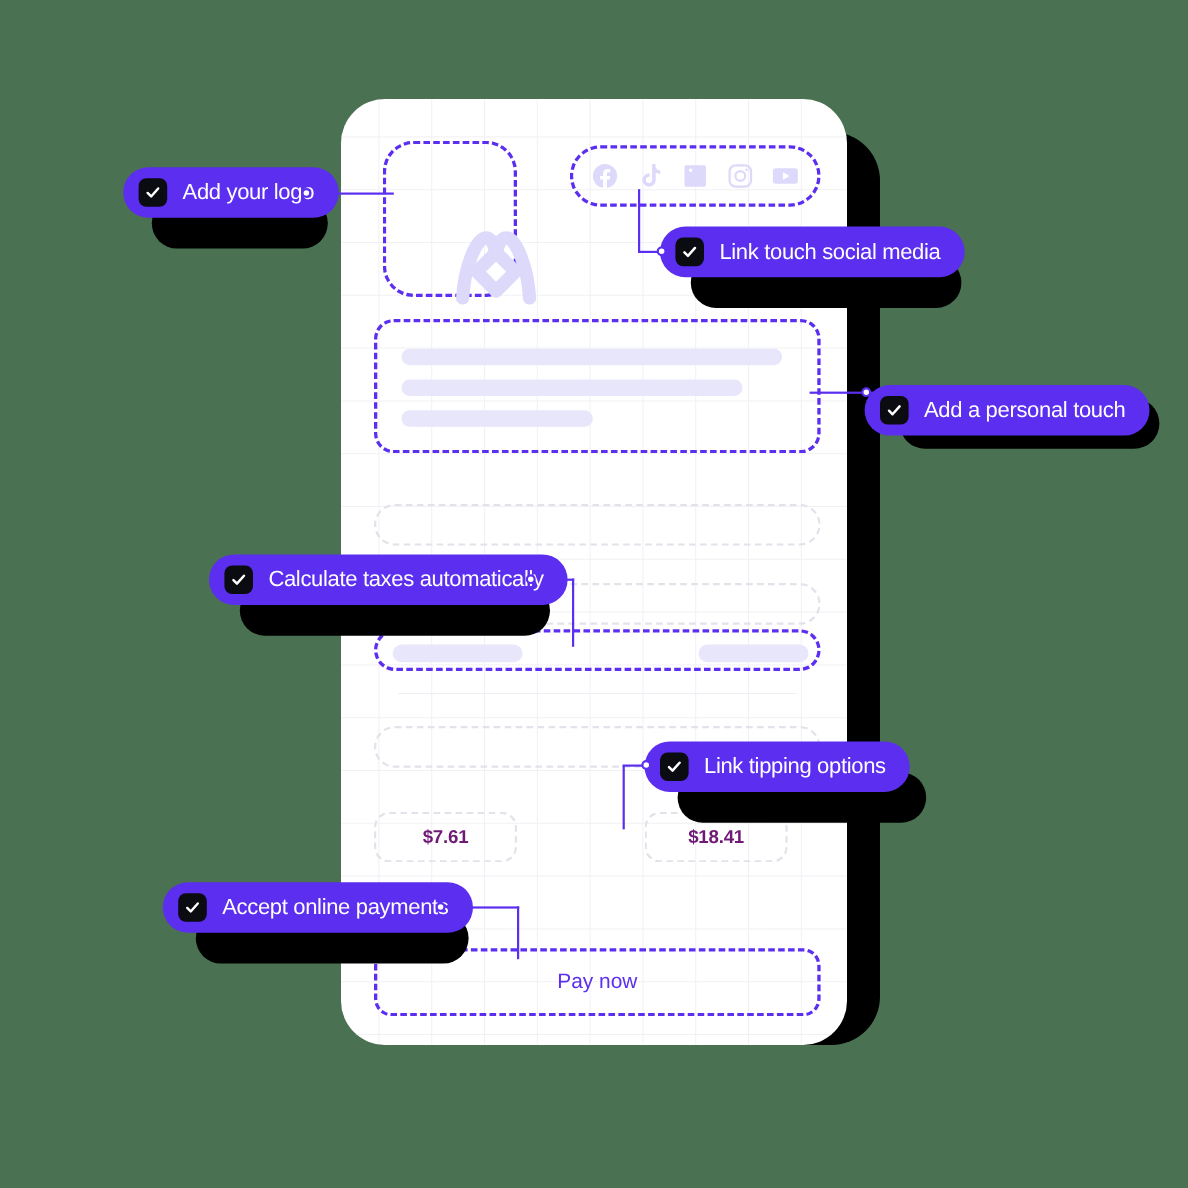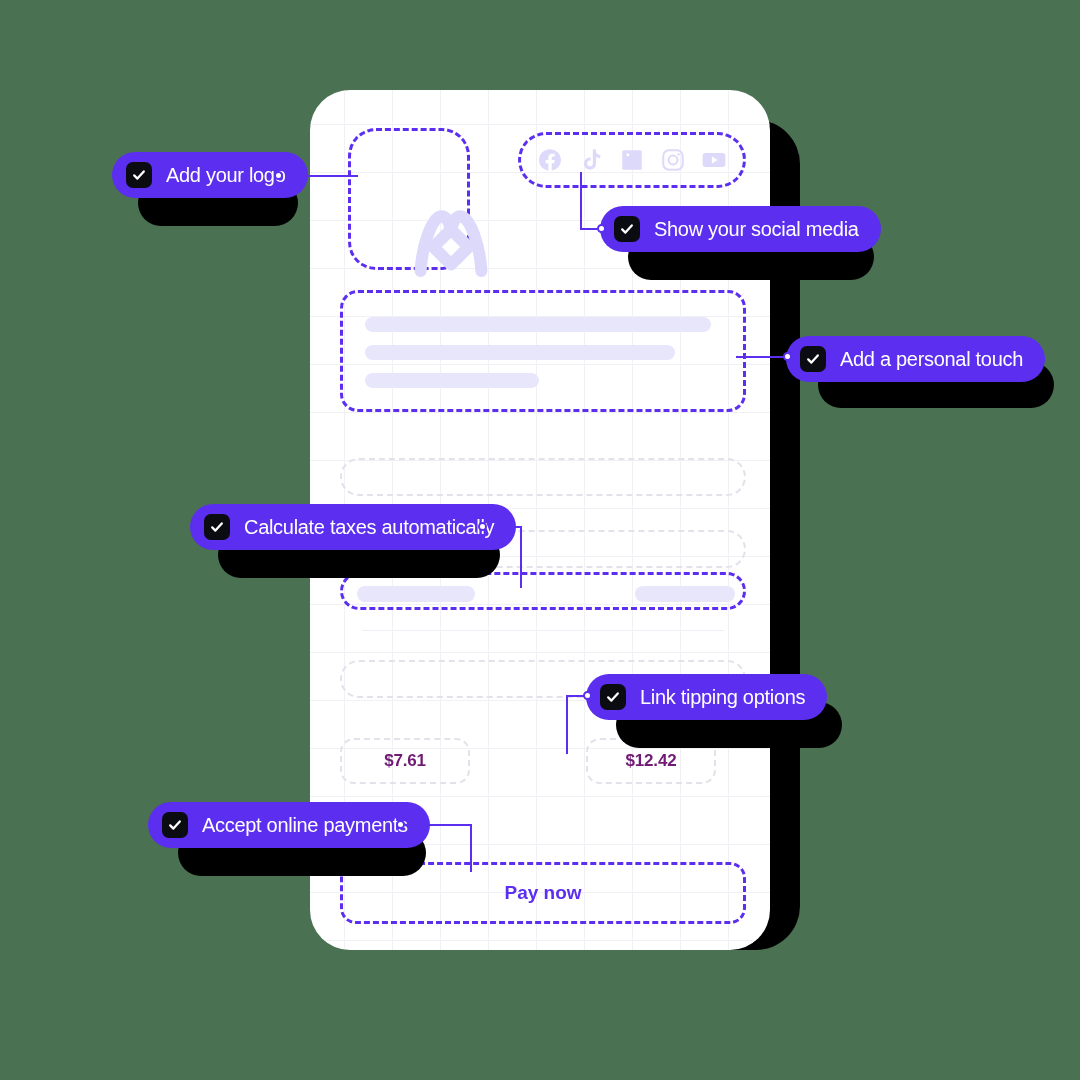--- a/index.html
+++ b/index.html
@@ -49,21 +49,20 @@
     position: absolute;
     inset: 0;
   }
 
   
   .dash-purple {
     position: absolute;
     border: 3px dashed #5b2ef0;
     border-radius: 16px;
     box-sizing: border-box;
-    font-weight: bold;
   }
   .dash-gray {
     position: absolute;
     border: 2px dashed #e2e2ea;
     border-radius: 16px;
     box-sizing: border-box;
   }
 
   
   #logo-box {
@@ -281,21 +280,21 @@
 
       <div class="dash-purple" id="row-purple">
         <div class="row-pill" style="left:14px;width:118px;"></div>
         <div class="row-pill" style="left:292px;width:100px;"></div>
       </div>
 
       <div class="divider"></div>
       <div class="dash-gray row-gray" id="row-g3"></div>
 
       <div class="tip tip-off" id="tip-1">$7.61</div>
-      <div class="tip tip-off" id="tip-3">$12.42</div>
+      <div class="tip tip-off" id="tip-3">$18.41</div>
 
       <div class="dash-purple" id="pay-now">
         <span>Pay now</span>
       </div>
 
     </div>
   </div>
 
   <div class="conn conn-h" style="left:278px; top:175px; width:80px;"></div>
 
@@ -324,26 +323,26 @@
   </div>
   <div class="knob" style="left:274px; top:171px;"></div>
 
   <div class="pill-shadow" style="left:628px; top:234px; width:246px; height:46px;"></div>
   <div class="pill" style="left:600px; top:206px;">
     <span class="cbox">
       <svg viewBox="0 0 20 20" fill="none" stroke="#ffffff" stroke-width="2.8" stroke-linecap="round" stroke-linejoin="round" xmlns="http://www.w3.org/2000/svg">
         <path d="M4 10.5l4 4 8-9"></path>
       </svg>
     </span>
-    <span class="pill-label">Show your social media</span>
+    <span class="pill-label">Link touch social media</span>
   </div>
   <div class="knob" style="left:597px; top:224px;"></div>
 
   <div class="pill-shadow" style="left:818px; top:362px; width:236px; height:46px;"></div>
-  <div class="pill" style="left:786px; top:336px;">
+  <div class="pill" style="left:786px; top:350px;">
     <span class="cbox">
       <svg viewBox="0 0 20 20" fill="none" stroke="#ffffff" stroke-width="2.8" stroke-linecap="round" stroke-linejoin="round" xmlns="http://www.w3.org/2000/svg">
         <path d="M4 10.5l4 4 8-9"></path>
       </svg>
     </span>
     <span class="pill-label">Add a personal touch</span>
   </div>
   <div class="knob" style="left:783px; top:352px;"></div>
 
   <div class="pill-shadow" style="left:218px; top:532px; width:282px; height:46px;"></div>

